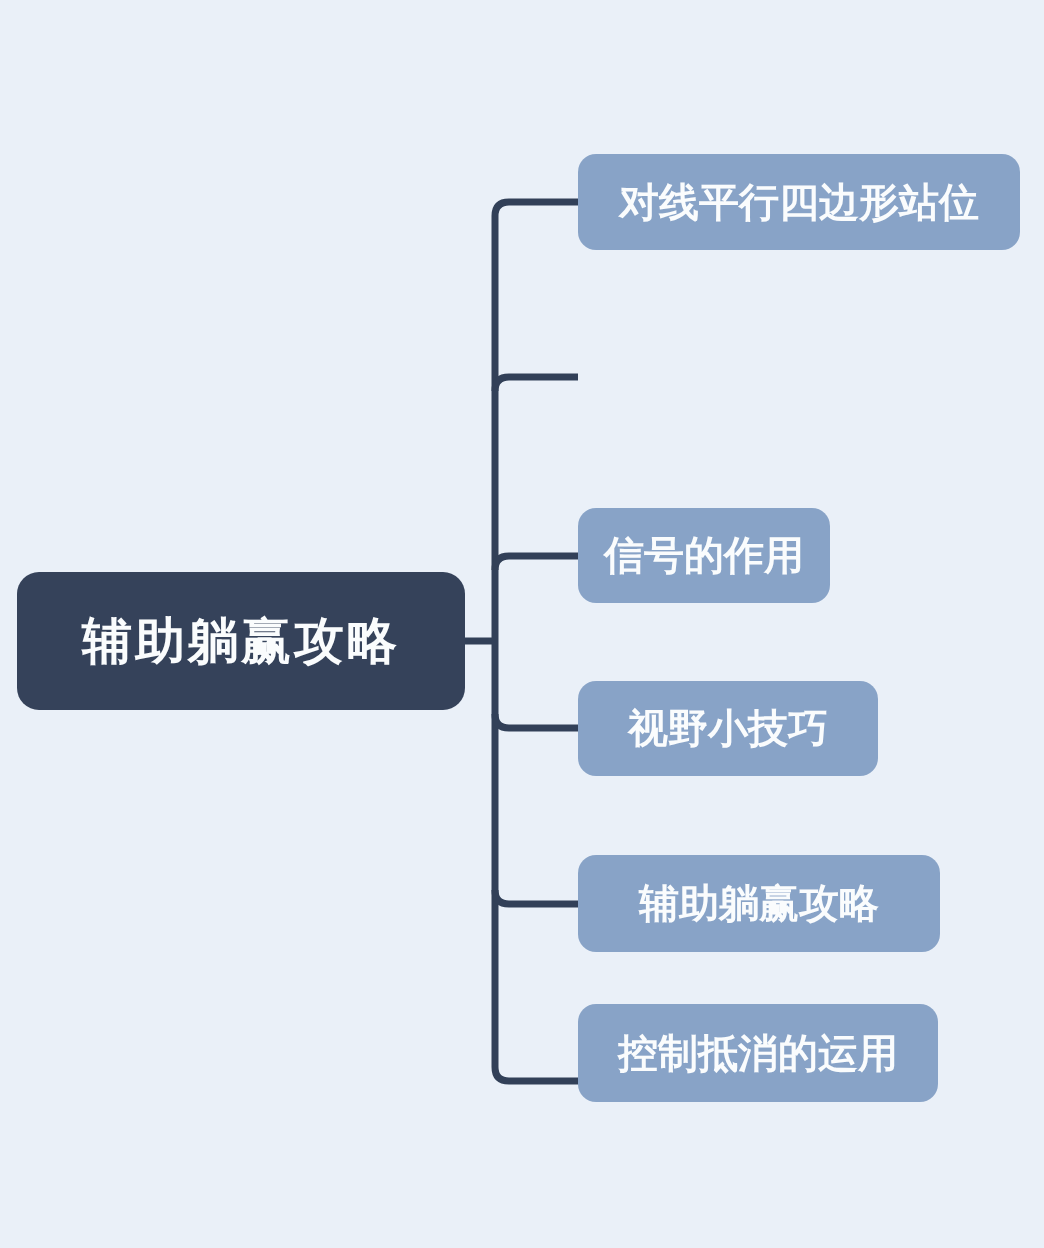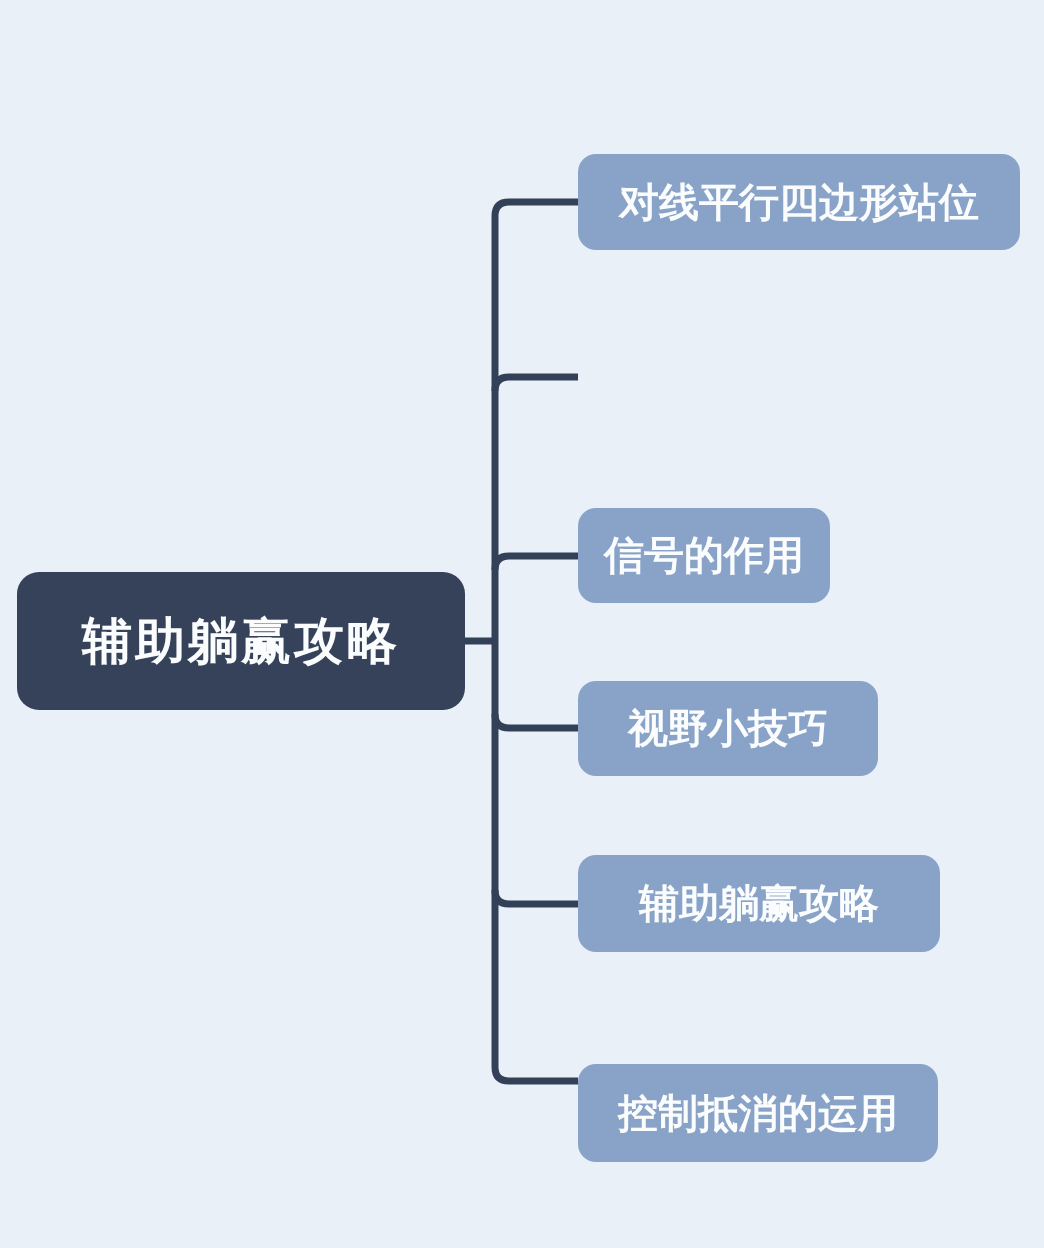--- a/index.html
+++ b/index.html
@@ -53,21 +53,21 @@
     background: var(--color-branch_fill);
     border-radius: 18px;
     font-size: 40px;
     letter-spacing: 0px;
   }
   .c1 { left: 578px; top: 154px; width: 442px; height: 96px; }
   .c2 { left: 578px; top: 330px; width: 360px; height: 95px; }
   .c3 { left: 578px; top: 508px; width: 252px; height: 95px; }
   .c4 { left: 578px; top: 681px; width: 300px; height: 95px; }
   .c5 { left: 578px; top: 855px; width: 362px; height: 97px; }
-  .c6 { left: 578px; top: 1064px; width: 360px; height: 98px; }
+  .c6 { left: 578px; top: 1004px; width: 360px; height: 98px; }
 </style>
 </head>
 <body>
 
 <div class="canvas">
 
   <svg class="connectors" width="1044" height="1248" viewBox="0 0 1044 1248" aria-hidden="true">
     <path d="M 464 641 H 498"></path>
     <path d="M 578 202 H 509 Q 495 202 495 216 V 1067 Q 495 1081 509 1081 H 578"></path>
     <path d="M 495 391 Q 495 377 509 377 H 578"></path>

